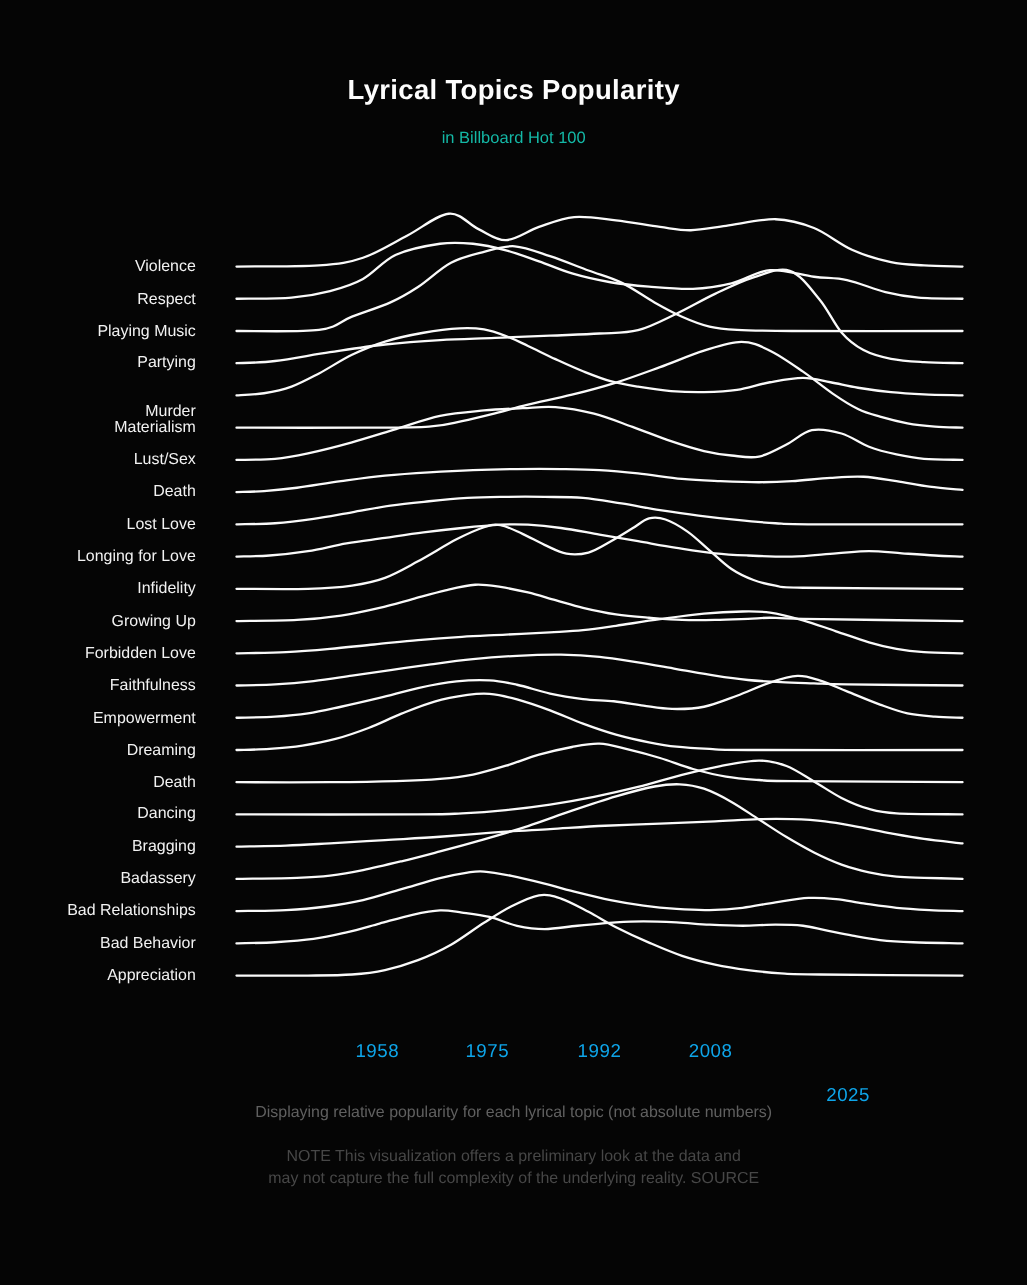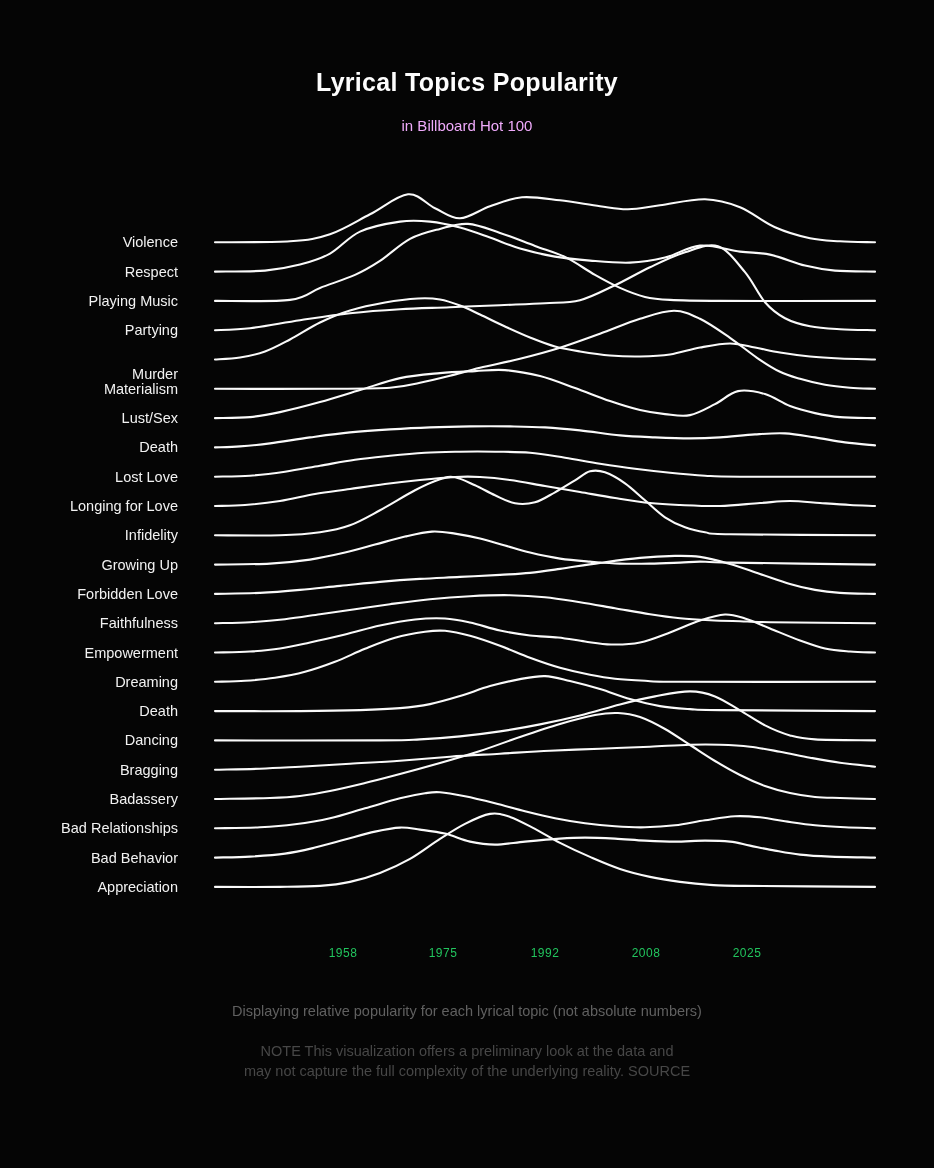--- a/index.html
+++ b/index.html
@@ -3,25 +3,25 @@
 <meta charset="utf-8">
 <style>
   html,body{margin:0;padding:0;background:#000;}
   #canvas{position:relative;width:934px;height:1168px;background:#050505;overflow:hidden;
           font-family:Liberation Sans, sans-serif;}
   #page-title{position:absolute;top:68px;left:0;width:100%;text-align:center;
 ', '              color:#fdfdfd;font-size:25px;font-weight:700;letter-spacing:.3px;}
   #page-title{position:absolute;top:68px;left:0;width:100%;text-align:center;
               color:#fdfdfd;font-size:25px;font-weight:700;letter-spacing:.3px;}
   #page-subtitle{position:absolute;top:117px;left:0;width:100%;text-align:center;
-              color:#f0abfc;font-size:15px;font-weight:400;}
+              color:#14b8a6;font-size:15px;font-weight:400;}
   .row-label{position:absolute;right:756px;height:20px;line-height:20px;white-space:nowrap;
               color:#f2f2f2;font-size:14.5px;text-align:right;}
-  .tick-label{position:absolute;width:90px;text-align:center;color:#22c55e;
-              font-size:12px;letter-spacing:.5px;top:946px;}
+  .tick-label{position:absolute;width:90px;text-align:center;color:#0ea5e9;
+              font-size:17px;letter-spacing:.5px;top:946px;}
   #caption{position:absolute;top:1003px;left:0;width:100%;text-align:center;
               color:#606060;font-size:14.5px;}
   .note-line{position:absolute;left:0;width:100%;text-align:center;
               color:#474747;font-size:14.5px;}
   svg{position:absolute;left:0;top:0;}
   path.ridge{fill:none;stroke:#fafafa;stroke-width:2.1;stroke-linecap:round;stroke-linejoin:round;}
 </style>
 </head>
 <body>
 
@@ -76,18 +76,18 @@
       <div class="row-label" style="top: 789px;">Badassery</div>
       <div class="row-label" style="top: 818px;">Bad Relationships</div>
       <div class="row-label" style="top: 848px;">Bad Behavior</div>
       <div class="row-label" style="top: 877px;">Appreciation</div>
     </div>
   <div id="tick-labels">
       <div class="tick-label" style="left: 298px;">1958</div>
       <div class="tick-label" style="left: 398px;">1975</div>
       <div class="tick-label" style="left: 500px;">1992</div>
       <div class="tick-label" style="left: 601px;">2008</div>
-      <div class="tick-label" style="left: 702px;">2025</div>
+      <div class="tick-label" style="left: 726px; margin-top: 40px;">2025</div>
     </div>
   <div id="caption">Displaying relative popularity for each lyrical topic (not absolute numbers)</div>
   <div class="note-line" style="top:1043px">NOTE This visualization offers a preliminary look at the data and</div>
   <div class="note-line" style="top:1063px">may not capture the full complexity of the underlying reality. SOURCE</div>
 </div>
 
 </body></html>

